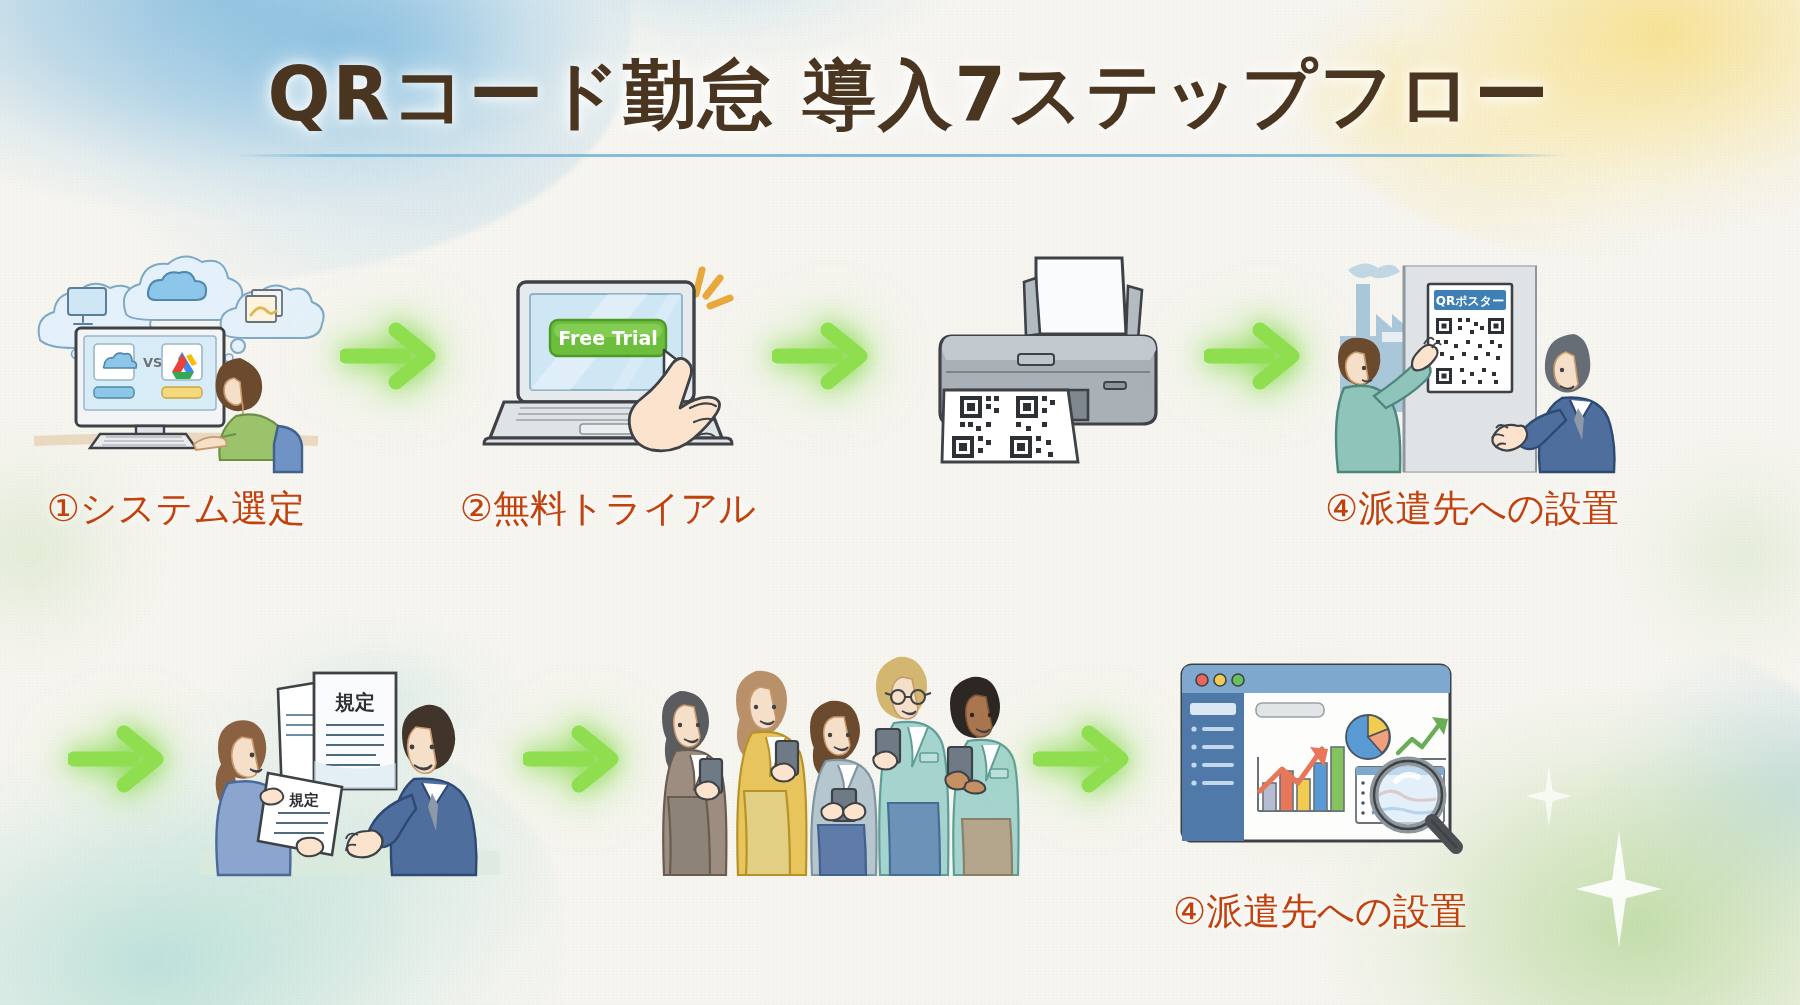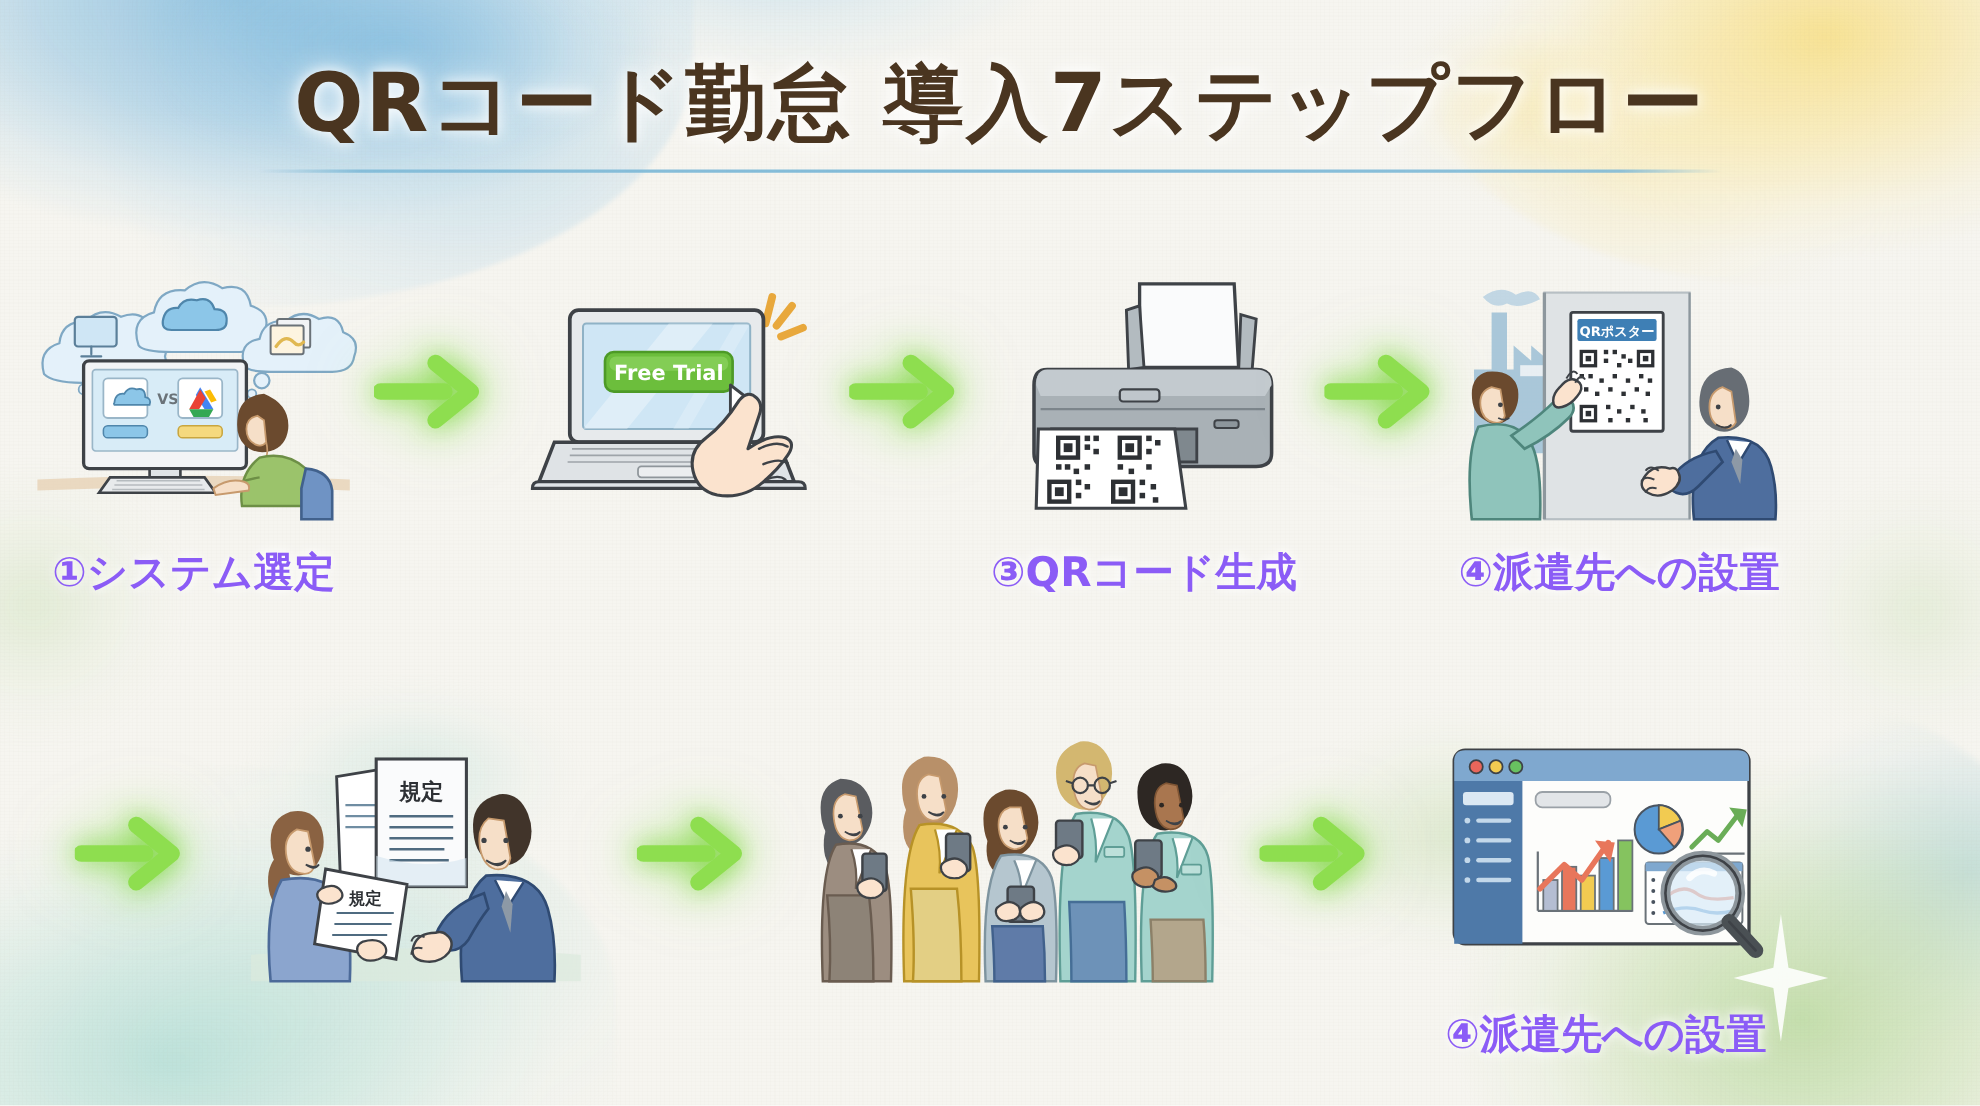--- a/index.html
+++ b/index.html
@@ -161,38 +161,38 @@
   }
 
   
   .row {
     position: absolute; z-index: 5;
     display: flex;
     align-items: flex-start;
     width: 100%;
   }
   #row-1 { top: 240px; left: 0; padding: 0 26px; }
-  #row-2 { top: 660px; left: 0; padding: 0 40px; gap: 28px; }
+  #row-2 { top: 643px; left: 0; padding: 0 40px; }
 
   .step {
     display: flex;
     flex-direction: column;
     align-items: center;
     flex: 0 0 auto;
   }
   .step-art {
     width: 300px; height: 232px;
     position: relative;
   }
   .step-label {
-    margin-top: 24px;
+    margin-top: 12px;
     font-family: "DejaVu Sans", "Liberation Sans", sans-serif;
     font-size: 37px;
-    font-weight: 700;
-    color: #8b5cf6;
+    font-weight: 400;
+    color: #c2410c;
     white-space: nowrap;
     text-shadow: 0 0 9px rgba(255,255,255,.95), 0 0 18px rgba(255,255,255,.8);
   }
 
   
   .arrow {
     flex: 0 0 auto;
     width: 132px; height: 232px;
     display: flex; align-items: center; justify-content: center;
     position: relative;
@@ -324,20 +324,21 @@
             <path d="M46 162 h204 l14 36 h-232z" fill="#dfe3e6" stroke="#3e4247" stroke-width="3.2"></path>
             <path d="M62 168 h172 M60 174 h176 M58 180 h180" stroke="#9ea4a9" stroke-width="1.5"></path>
             <rect x="122" y="184" width="56" height="10" rx="3" fill="#eceef0" stroke="#8f969b" stroke-width="1.6"></rect>
             <path d="M32 198 h236 q6 0 6 6 h-248 q0-6 6-6z" fill="#dfe3e6" stroke="#3e4247" stroke-width="2.8"></path>
 
             <path d="M214 124 q8-10 16-2 q6 6 2 16 l-10 30 q20-14 34-10 q10 4 2 16 q-8 12-22 24 q-18 16-42 12 q-18-4-22-22 q-4-18 12-30 q16-12 30-34z" fill="#fbe3ce" stroke="#3e4247" stroke-width="2.8" stroke-linejoin="round"></path>
             <path d="M232 168 q16-8 26-2 M236 182 q14-6 22-1 M238 196 q12-5 18 0" stroke="#3e4247" stroke-width="2.2" fill="none" stroke-linecap="round"></path>
           </svg>
         </div>
       </div>
+      <div class="step-label">②無料トライアル</div>
     </div>
 
     <div class="arrow">
       <svg width="104" height="74" viewBox="0 0 104 74">
         <path d="M6 37 h58 M56 11 L88 37 L56 63" stroke="#8ede4f" stroke-width="15" stroke-linecap="round" stroke-linejoin="round" fill="none"></path>
       </svg>
     </div>
 
     <div class="step">
       <div class="step-art">
@@ -393,21 +394,20 @@
                 <rect x="124" y="200" width="14" height="14" fill="#ffffff"></rect>
                 <rect x="127" y="203" width="8" height="8"></rect>
               <rect x="146" y="196" width="5" height="5"></rect>
                 <rect x="156" y="200" width="5" height="5"></rect>
                 <rect x="146" y="208" width="5" height="5"></rect>
                 <rect x="158" y="212" width="5" height="5"></rect>
             </g>
           </svg>
         </div>
       </div>
-      <div class="step-label">③QRコード生成</div>
     </div>
 
     <div class="arrow">
       <svg width="104" height="74" viewBox="0 0 104 74">
         <path d="M6 37 h58 M56 11 L88 37 L56 63" stroke="#8ede4f" stroke-width="15" stroke-linecap="round" stroke-linejoin="round" fill="none"></path>
       </svg>
     </div>
 
     <div class="step">
       <div class="step-art">

